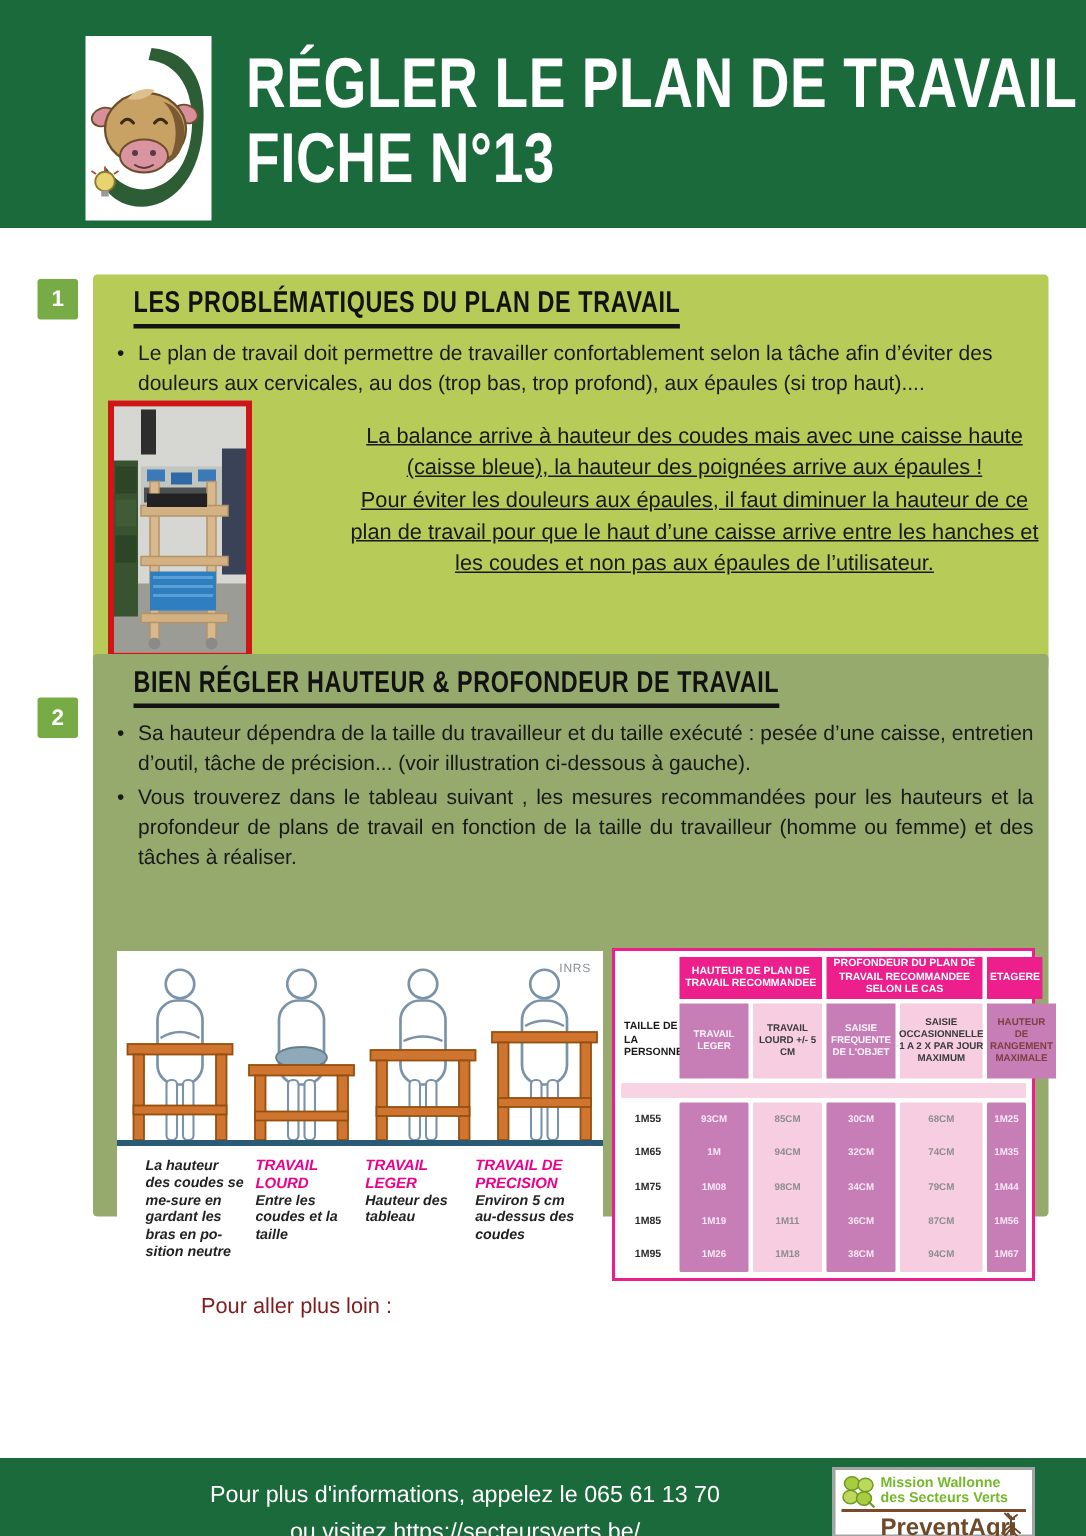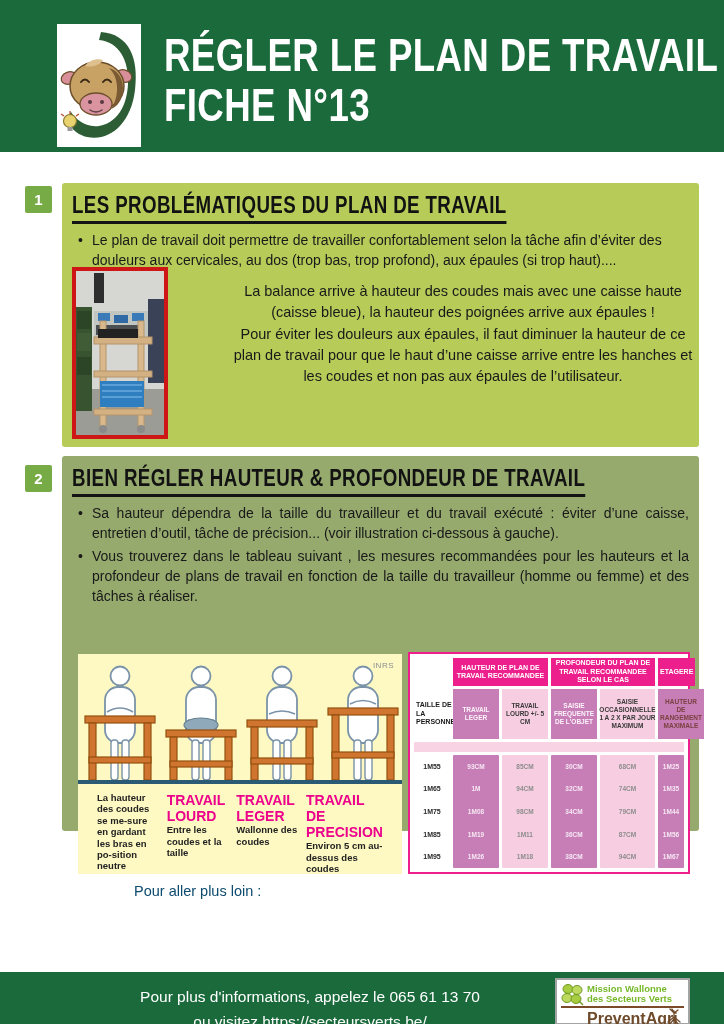--- a/index.html
+++ b/index.html
@@ -9,37 +9,37 @@
         white-space:nowrap;letter-spacing:.5px;}
   
   .hdr{position:absolute;left:0;top:0;width:724px;height:152px;background:#1b6a3c;}
   .hdr-logo{position:absolute;left:57px;top:24px;width:84px;height:123px;background:#fff;}
   .hdr-title{position:absolute;left:164px;top:30px;color:#fff;font-size:47px;line-height:50px;}
   
   .badge{position:absolute;width:27px;height:27px;background:#76ab45;border-radius:2px;
          color:#fff;font-weight:bold;font-size:15px;display:flex;align-items:center;justify-content:center;}
   .panel{position:absolute;left:62px;width:637px;border-radius:3px;box-sizing:border-box;}
   .p1{top:183px;height:264px;background:#b6cb58;}
-  .p2{top:456px;height:375px;background:#96aa6e;}
-  .sec-title{margin:0;padding:8px 0 0 10px;font-size:24px;color:#121212;}
+  .p2{top:436px;height:375px;background:#96aa6e;}
+  .sec-title{margin:0;padding:8px 0 0 27px;font-size:20px;color:#121212;}
   .sec-title .cond{border-bottom:3px solid #141414;padding-bottom:2px;}
   .blist{margin:7px 0 0 0;padding:0 10px 0 30px;list-style:none;}
   .blist li{position:relative;font-size:14px;line-height:1.42;margin-bottom:3px;}
   .blist li::before{content:"•";position:absolute;left:-14px;top:0;}
   .p2 .blist li{text-align:justify;}
   
   .photo{position:absolute;left:10px;top:84px;width:88px;height:164px;border:4px solid #cf1616;background:#cfd2cc;}
-  .caption{position:absolute;left:170px;top:98px;width:462px;text-align:center;font-size:14.5px;line-height:1.47;}
+  .caption{position:absolute;left:170px;top:98px;width:462px;text-align:center;font-size:14.5px;line-height:1.47;text-decoration:underline;}
   .caption p{margin:0;}
   
-  .inrs{position:absolute;left:16px;top:198px;width:324px;height:220px;background:#fef9c3;}
+  .inrs{position:absolute;left:16px;top:198px;width:324px;height:220px;background:#ffffff;}
   .inrs-credit{position:absolute;top:7px;right:8px;font-size:8px;color:#8a8f94;letter-spacing:.5px;}
   .inrs-labels{position:absolute;left:0;top:138px;width:100%;box-sizing:border-box;
-               display:grid;grid-template-columns:1fr 1fr 1fr 1fr;gap:7px;padding:0 19px;}
-  .inrs-lab .t{font-size:14px;font-weight:bold;color:#ec008c;line-height:1.15;min-height:0;}
+               display:grid;grid-template-columns:1fr 1fr 1fr 1fr;gap:7px;padding:0 19px;font-style:italic;}
+  .inrs-lab .t{font-size:10px;font-weight:bold;color:#ec008c;line-height:1.15;min-height:0;}
   .inrs-lab .d{font-size:9.5px;font-weight:bold;color:#222;line-height:1.2;}
   
   .ptable{position:absolute;left:346px;top:196px;width:282px;height:222px;background:#fff;
           border:2px solid #ec1f8d;box-sizing:border-box;padding:4px;display:flex;flex-direction:column;gap:3px;}
   .trow{display:grid;grid-template-columns:36px 46px 46px 46px 55px 1fr;gap:3px;}
   .gh{background:#ec1f8d;color:#fff;font-size:7px;font-weight:bold;text-align:center;
       display:flex;align-items:center;justify-content:center;line-height:1.2;height:28px;padding:0 2px;box-sizing:border-box;}
   .gh.a{grid-column:2/4;} .gh.b{grid-column:4/6;} .gh.c{grid-column:6/7;}
   .th{font-size:6.5px;font-weight:bold;text-align:center;display:flex;align-items:center;
       justify-content:center;line-height:1.25;height:50px;padding:0 2px;box-sizing:border-box;}
@@ -48,21 +48,21 @@
   .lpink{background:#f7cee1;color:#3a3a3a;}
   .maroon{color:#7b4040;}
   .sep{height:10px;background:#f8d3e3;border-radius:1px;}
   .darea{flex:1;display:grid;grid-template-columns:36px 46px 46px 46px 55px 1fr;gap:3px;}
   .dcol{display:flex;flex-direction:column;justify-content:space-around;align-items:center;border-radius:1px;}
   .dcol span{font-size:6.5px;font-weight:bold;}
   .dcol.labels span{color:#2a2a2a;font-size:7px;}
   .dcol.mauve span{color:#f6e7f3;}
   .dcol.lpink span{color:#8d8d8d;}
   
-  .more{position:absolute;left:72px;top:424px;font-size:14.5px;line-height:1.55;color:#0c4a6e;}
+  .more{position:absolute;left:72px;top:424px;font-size:14.5px;line-height:1.55;color:#7f1d1d;}
   
   .ftr{position:absolute;left:0;top:972px;width:724px;height:63px;background:#1b6a3c;}
   .ftr-text{position:absolute;left:40px;top:13px;width:540px;text-align:center;color:#fff;
             font-size:15.5px;line-height:1.6;}
   .ftr-logo{position:absolute;left:555px;top:6px;width:135px;height:47px;background:#fff;
             border:2px solid #a3a3a3;box-sizing:border-box;}
   .mw{position:absolute;left:30px;top:4px;font-size:9.5px;font-weight:bold;color:#76b82a;line-height:1.1;}
   .mw-div{position:absolute;left:4px;right:4px;top:26px;height:2px;background:#7b4a2a;}
   .pa{position:absolute;left:30px;top:30px;font-size:16px;font-weight:bold;color:#6e4a2a;}
   .clover{position:absolute;left:4px;top:3px;}
@@ -139,21 +139,21 @@
       <p>Pour éviter les douleurs aux épaules, il faut diminuer la hauteur de ce plan de travail pour que le haut d’une caisse arrive entre les hanches et les coudes et non pas aux épaules de l’utilisateur.</p>
     </div>
   </div>
 
   <div class="badge" style="left:25px;top:465px;">2</div>
   <div class="panel p2">
     <h2 class="sec-title">
       <span class="cond">BIEN RÉGLER HAUTEUR &amp; PROFONDEUR DE TRAVAIL</span>
     </h2>
     <ul class="blist">
-      <li>Sa hauteur dépendra de la taille du travailleur et du travail exécuté : éviter d’une caisse, entretien d’outil, tâche de précision... (voir illustration ci-dessous à gauche).</li>
+      <li>Sa hauteur dépendra de la taille du travailleur et du taille exécuté : pesée d’une caisse, entretien d’outil, tâche de précision... (voir illustration ci-dessous à gauche).</li>
       <li>Vous trouverez dans le tableau suivant , les mesures recommandées pour les hauteurs et la profondeur de plans de travail en fonction de la taille du travailleur (homme ou femme) et des tâches à réaliser.</li>
     </ul>
 
     <div class="inrs">
       <span class="inrs-credit">INRS</span>
       <svg width="324" height="135" viewBox="0 0 324 135">
 
         <g>
           <circle cx="42" cy="22" r="9.5" fill="#fff" stroke="#7a93a8" stroke-width="1.8"></circle>
           <rect x="27" y="33" width="30" height="56" rx="13" fill="#fff" stroke="#7a93a8" stroke-width="1.8"></rect>
@@ -208,21 +208,21 @@
         <div class="inrs-lab">
           <div class="t"></div>
           <div class="d">La hauteur des coudes se me-sure en gardant les bras en po-sition neutre</div>
         </div>
         <div class="inrs-lab">
           <div class="t">TRAVAIL LOURD</div>
           <div class="d">Entre les coudes et la taille</div>
         </div>
         <div class="inrs-lab">
           <div class="t">TRAVAIL LEGER</div>
-          <div class="d">Wallonne des coudes</div>
+          <div class="d">Hauteur des tableau</div>
         </div>
         <div class="inrs-lab">
           <div class="t">TRAVAIL DE PRECISION</div>
           <div class="d">Environ 5 cm au-dessus des coudes</div>
         </div>
       </div>
     </div>
 
     <div class="ptable">
       <div class="trow">

